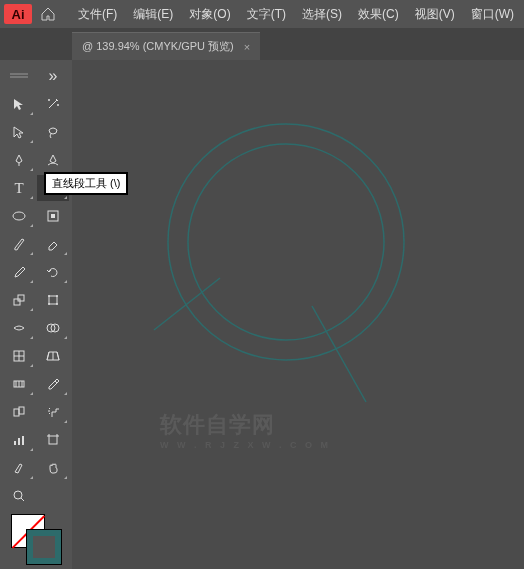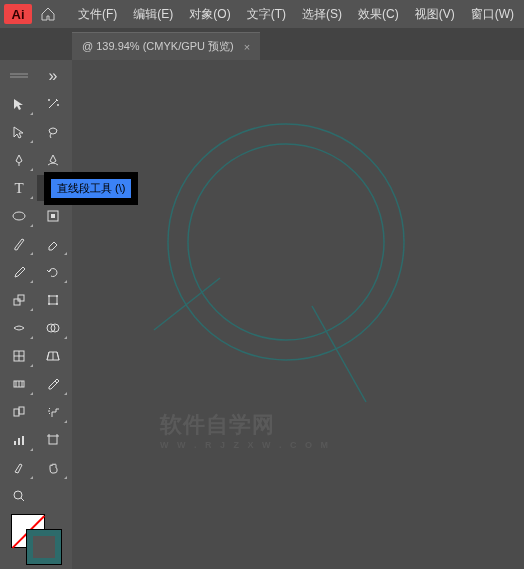--- a/index.html
+++ b/index.html
@@ -10,21 +10,21 @@
 .menubar .menu-item{padding:0 8px;cursor:default;white-space:nowrap}
 .tabbar{height:32px;background:#434343;display:flex;align-items:flex-end;padding-left:72px;font-size:11px;color:#ccc}
 .tab{background:#535353;height:28px;display:flex;align-items:center;padding:0 10px;border-top:1px solid #666}
 .tab-close{margin-left:10px;color:#aaa}
 .tool-panel{width:72px;background:#535353;display:flex;flex-wrap:wrap;padding:2px;align-content:flex-start;position:absolute;left:0;top:60px;bottom:0}
 .tool{width:32px;height:26px;display:flex;align-items:center;justify-content:center;color:#ddd;position:relative;margin:1px}
 .tool.active{background:#3a3a3a}
 .tool .corner{position:absolute;right:2px;bottom:2px;width:0;height:0;border-right:3px solid #aaa;border-top:3px solid transparent}
 .canvas-area{flex:1;background:#4b4b4b;margin-left:72px;position:relative}
 .canvas{position:absolute;left:6px;top:0;right:0;bottom:0;background:#fff}
-.tooltip{position:absolute;left:44px;top:172px;background:#3b82f6;border:7px solid #000000;padding:2px 6px;font-size:11px;color:#000;z-index:100;white-space:nowrap}
+.tooltip{position:absolute;left:44px;top:172px;background:#ffffff;border:2px solid #000000;padding:2px 6px;font-size:11px;color:#000;z-index:100;white-space:nowrap}
 .watermark{position:absolute;left:82px;top:350px;font-size:22px;color:rgba(120,120,120,.35);font-weight:bold;letter-spacing:1px}
 .watermark .sub{font-size:9px;display:block;letter-spacing:3px;color:rgba(120,120,120,.3)}
 svg.art{position:absolute;left:0;top:0}
 .fill-stroke{position:relative;width:50px;height:50px;margin:4px auto}
 .fill-box{position:absolute;width:34px;height:34px;background:#fff;border:1px solid #000}
 .fill-box .slash{position:absolute;width:140%;height:2px;background:red;transform:rotate(-45deg);top:50%;left:-20%}
 .stroke-box{position:absolute;width:34px;height:34px;right:0;bottom:0;border:6px solid #2d6b6b;background:#535353;outline:1px solid #000}
 </style>
 </head>
 <body>

